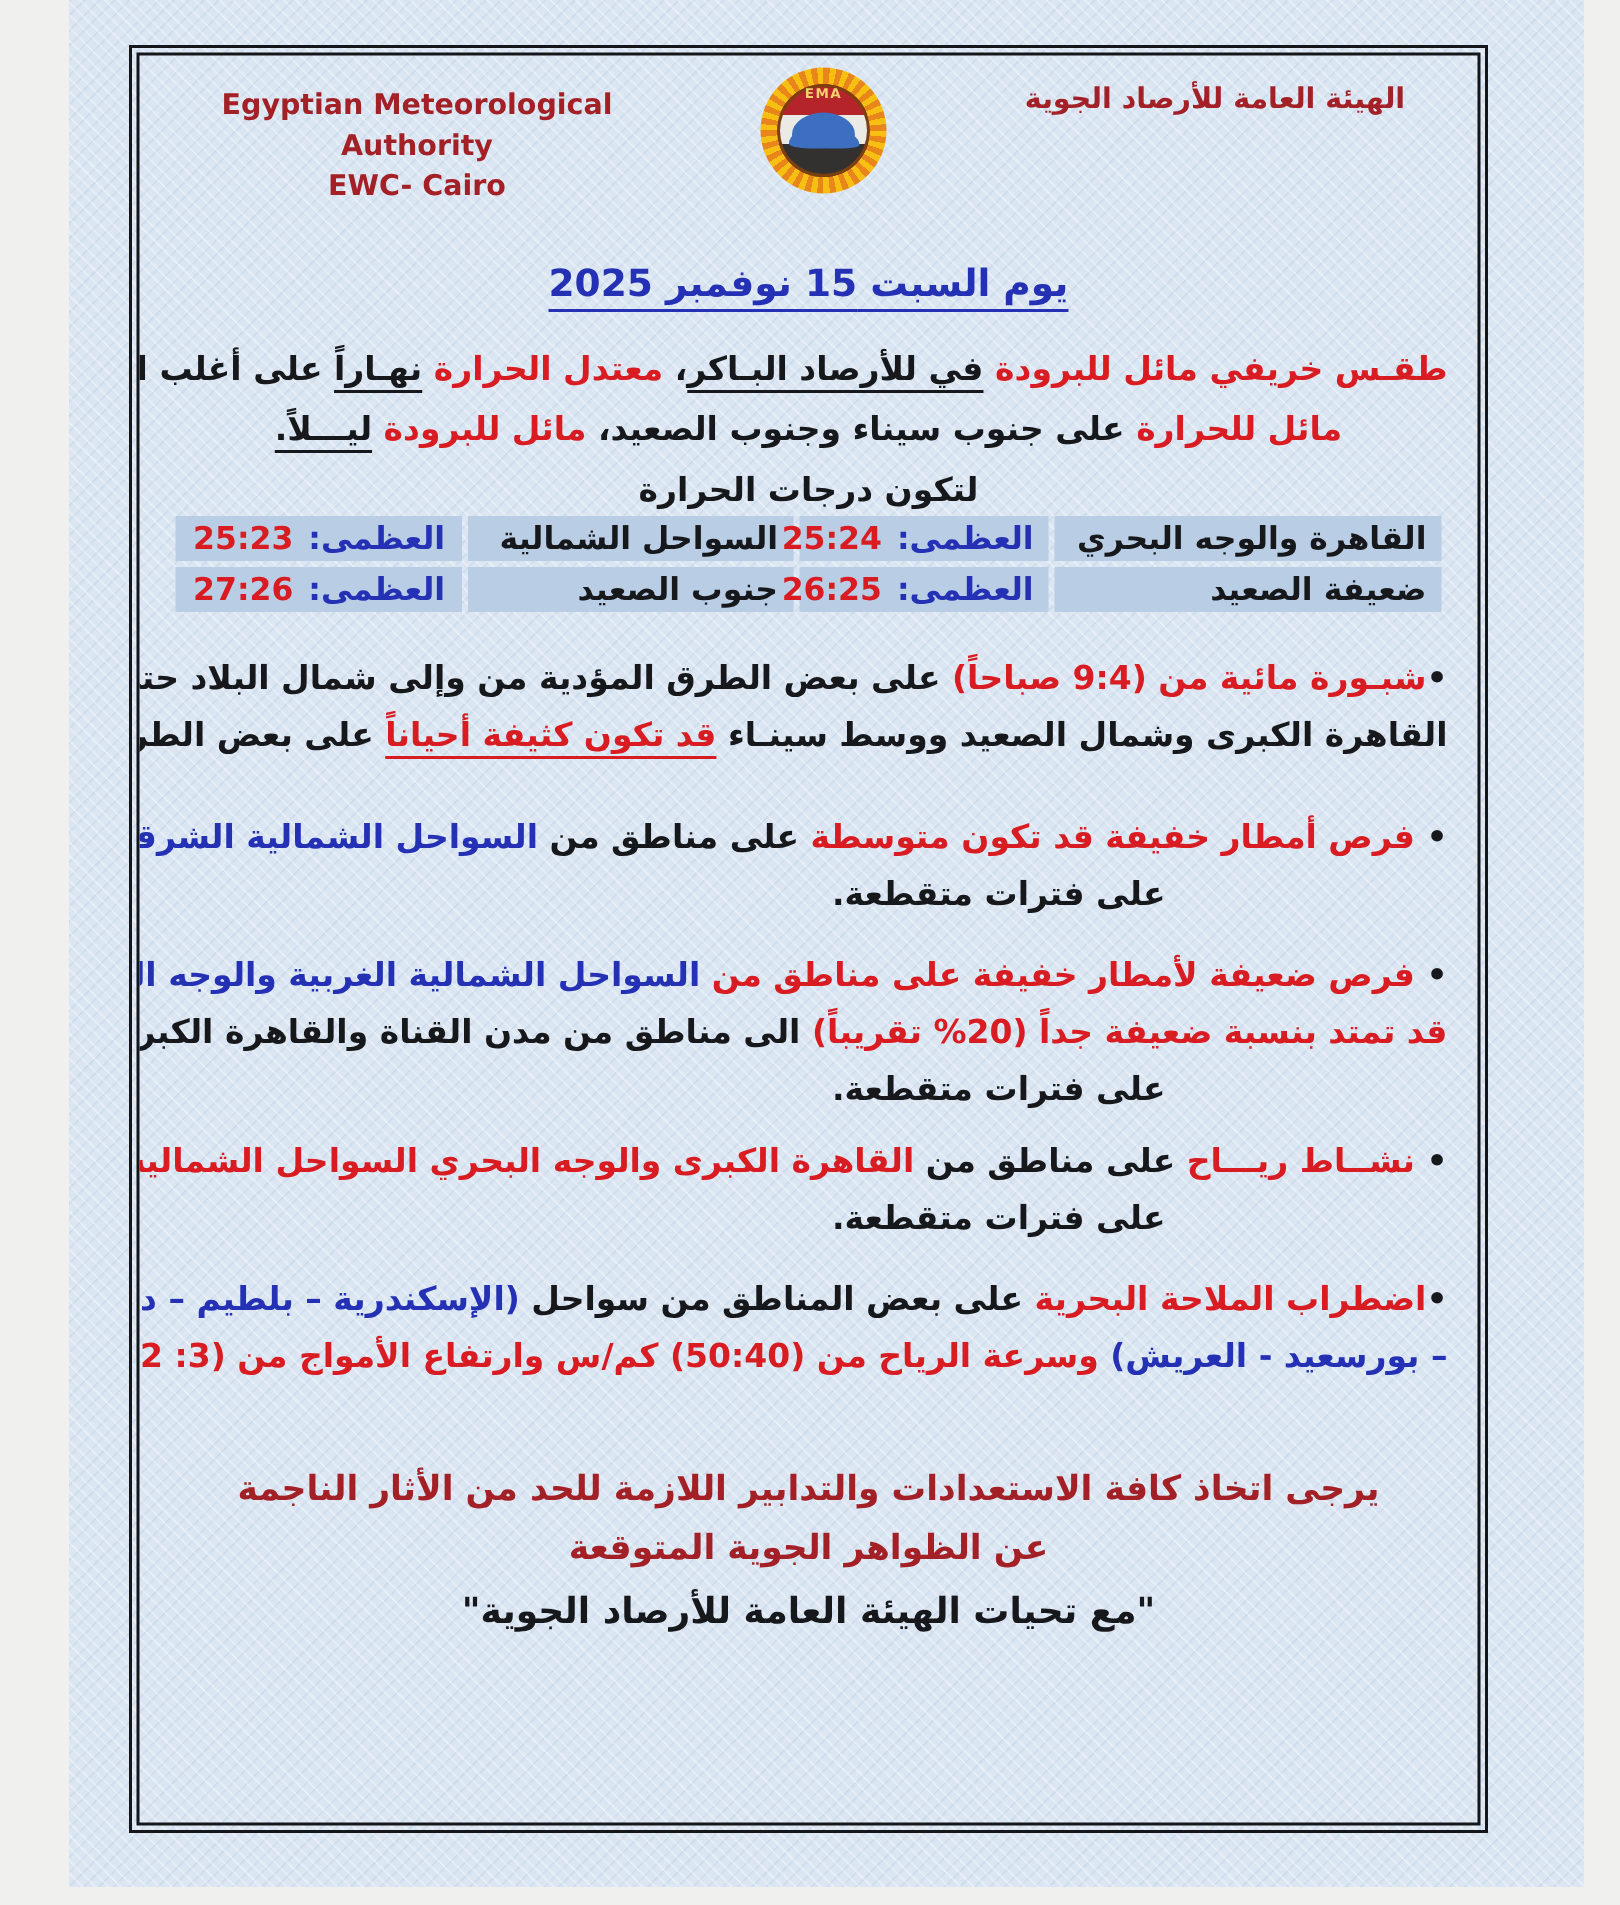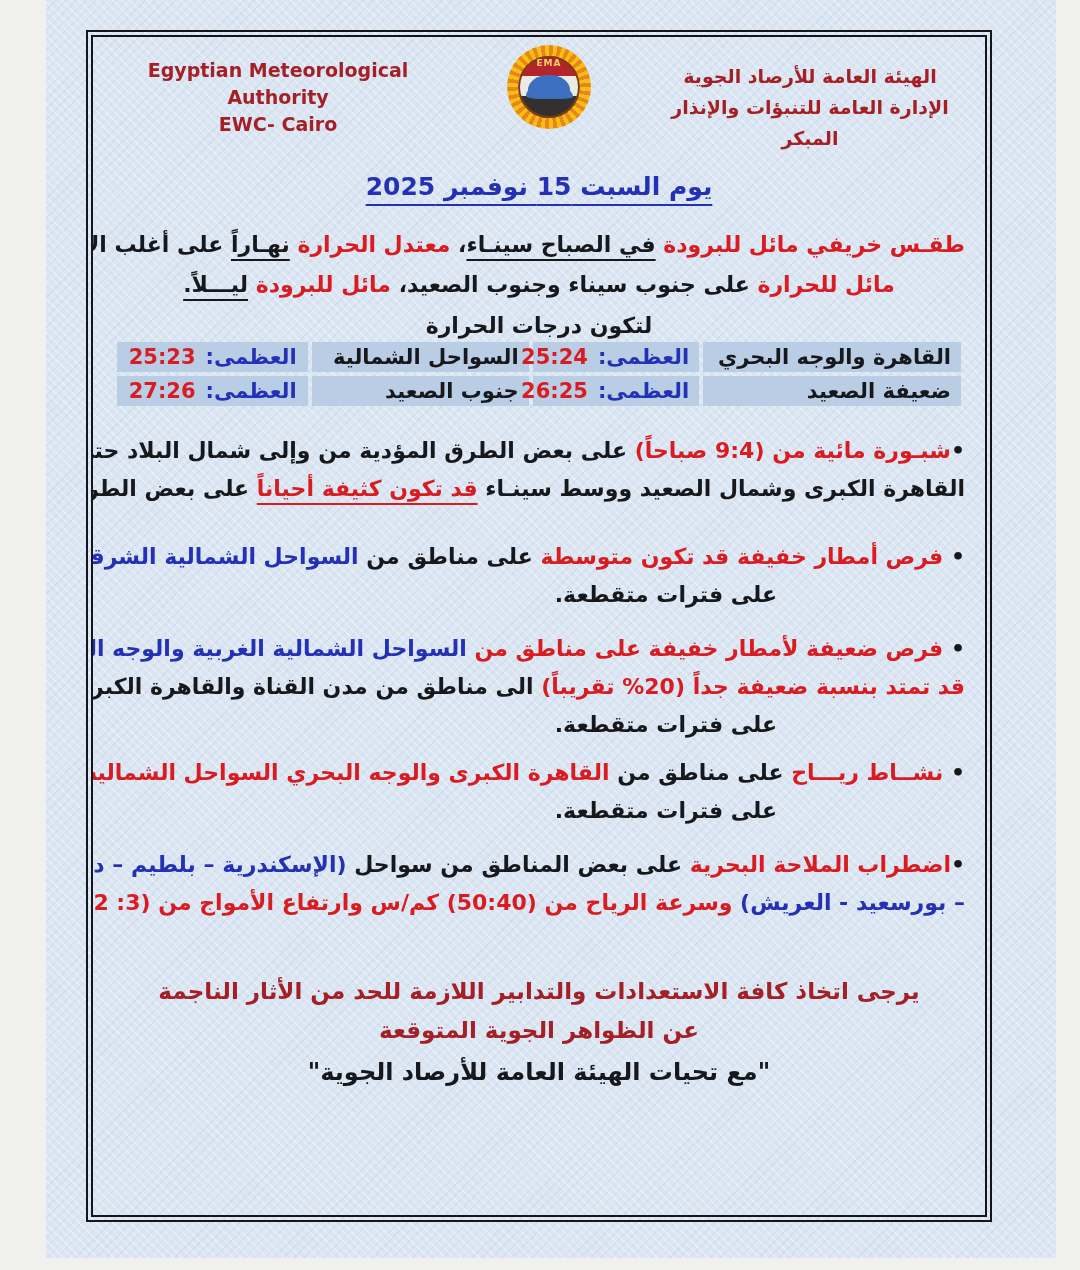--- a/index.html
+++ b/index.html
@@ -16,39 +16,39 @@
     background-image:
       repeating-linear-gradient(45deg, rgba(255,255,255,0.45) 0px, rgba(255,255,255,0) 2px, rgba(255,255,255,0) 6px),
       repeating-linear-gradient(135deg, rgba(163,190,221,0.30) 0px, rgba(163,190,221,0) 2px, rgba(163,190,221,0) 7px);}
   .frame{position:absolute;left:40px;top:30px;width:906px;height:1192px;border:2px solid var(--border);}
   .frame-inner{position:absolute;inset:3px;border:2px solid var(--border);padding:4px 20px;overflow:hidden;}
 
   
   .header-row{display:flex;justify-content:space-between;align-items:flex-start;margin-top:4px;}
   .hdr-en{width:330px;margin-top:12px;text-align:center;color:var(--header-red);
           font-weight:bold;font-size:19px;line-height:27px;}
-  .hdr-ar{width:310px;margin-top:16px;direction:rtl;text-align:center;color:var(--header-red);
+  .hdr-ar{width:310px;margin-top:6px;direction:rtl;text-align:center;color:var(--header-red);
           font-weight:bold;font-size:19px;line-height:31px;}
   
   .logo{position:relative;width:84px;height:84px;flex:0 0 84px;margin-top:0;}
   .logo-rays{position:absolute;inset:0;border-radius:50%;
     background:repeating-conic-gradient(#e8861b 0deg 6deg,#f7bf12 6deg 12deg);}
   .logo-disc{position:absolute;inset:11px;border-radius:50%;overflow:hidden;
     background:linear-gradient(180deg,#b5242b 0% 33%,#eceae4 33% 64%,#33312f 64% 100%);
     box-shadow:inset 0 0 0 2px #7d3f10;}
   .logo-ema{position:absolute;top:2px;width:100%;text-align:center;color:#f2d06b;
     font-size:9px;font-weight:bold;letter-spacing:1px;}
   .logo-cloud{position:absolute;top:19px;left:10px;width:42px;height:22px;background:#3c6fc0;
     border-radius:60% 60% 50% 50% / 80% 80% 40% 40%;
     box-shadow:-6px 6px 0 -4px #3c6fc0, 8px 7px 0 -5px #3c6fc0;}
 
   
   .title{margin-top:12px;text-align:center;direction:rtl;color:var(--red);font-size:27px;font-weight:bold;
     text-decoration:underline;text-decoration-thickness:2px;text-underline-offset:9px;}
-  .date{margin-top:18px;text-align:center;direction:rtl;color:var(--blue);font-size:25px;font-weight:bold;
+  .date{margin-top:36px;text-align:center;direction:rtl;color:var(--blue);font-size:25px;font-weight:bold;
     text-decoration:underline;text-decoration-thickness:2px;text-underline-offset:9px;}
 
   
   .rline{line-height:38px;white-space:nowrap;}
   .indent{padding-right:188px;}
   .red{color:var(--red);} .blue{color:var(--blue);}
   .u{text-decoration:underline;text-decoration-thickness:2px;text-underline-offset:7px;}
   .red.u{text-decoration-color:var(--red);}
   .ltr{direction:ltr;unicode-bidi:isolate-override;}
 
@@ -89,28 +89,27 @@
           </div>
           <div class="logo">
             <div class="logo-rays"></div>
             <div class="logo-disc">
               <div class="logo-ema">EMA</div>
               <div class="logo-cloud"></div>
             </div>
           </div>
           <div class="hdr-ar">
             <div>الهيئة العامة للأرصاد الجوية</div>
-            <div>الإدارة العامة للتنبؤات والإنذار المبكر</div>
           </div>
         </div>
 
         <div class="date">يوم السبت 15 نوفمبر 2025</div>
 
         <div class="intro">
-            <div class="rline"><span class="red">طقـس خريفي مائل للبرودة </span><span class="u">في الصباح سينـاء</span><span>، </span><span class="red">معتدل الحرارة </span><span class="u">نهـاراً</span><span> على أغلب الأنحاء،</span></div>
+            <div class="rline"><span class="red">طقـس خريفي مائل للبرودة </span><span class="u">في للأرصاد البـاكر</span><span>، </span><span class="red">معتدل الحرارة </span><span class="u">نهـاراً</span><span> على أغلب الأنحاء،</span></div>
             <div class="rline"><span class="red">مائل للحرارة </span><span>على جنوب سيناء وجنوب الصعيد، </span><span class="red">مائل للبرودة </span><span class="u">ليـــلاً.</span></div>
           </div>
 
         <div class="temp-heading">لتكون درجات الحرارة</div>
 
         <table class="temps">
           <colgroup>
               <col style="width:31%">
               <col style="width:20%">
               <col style="width:26%">

